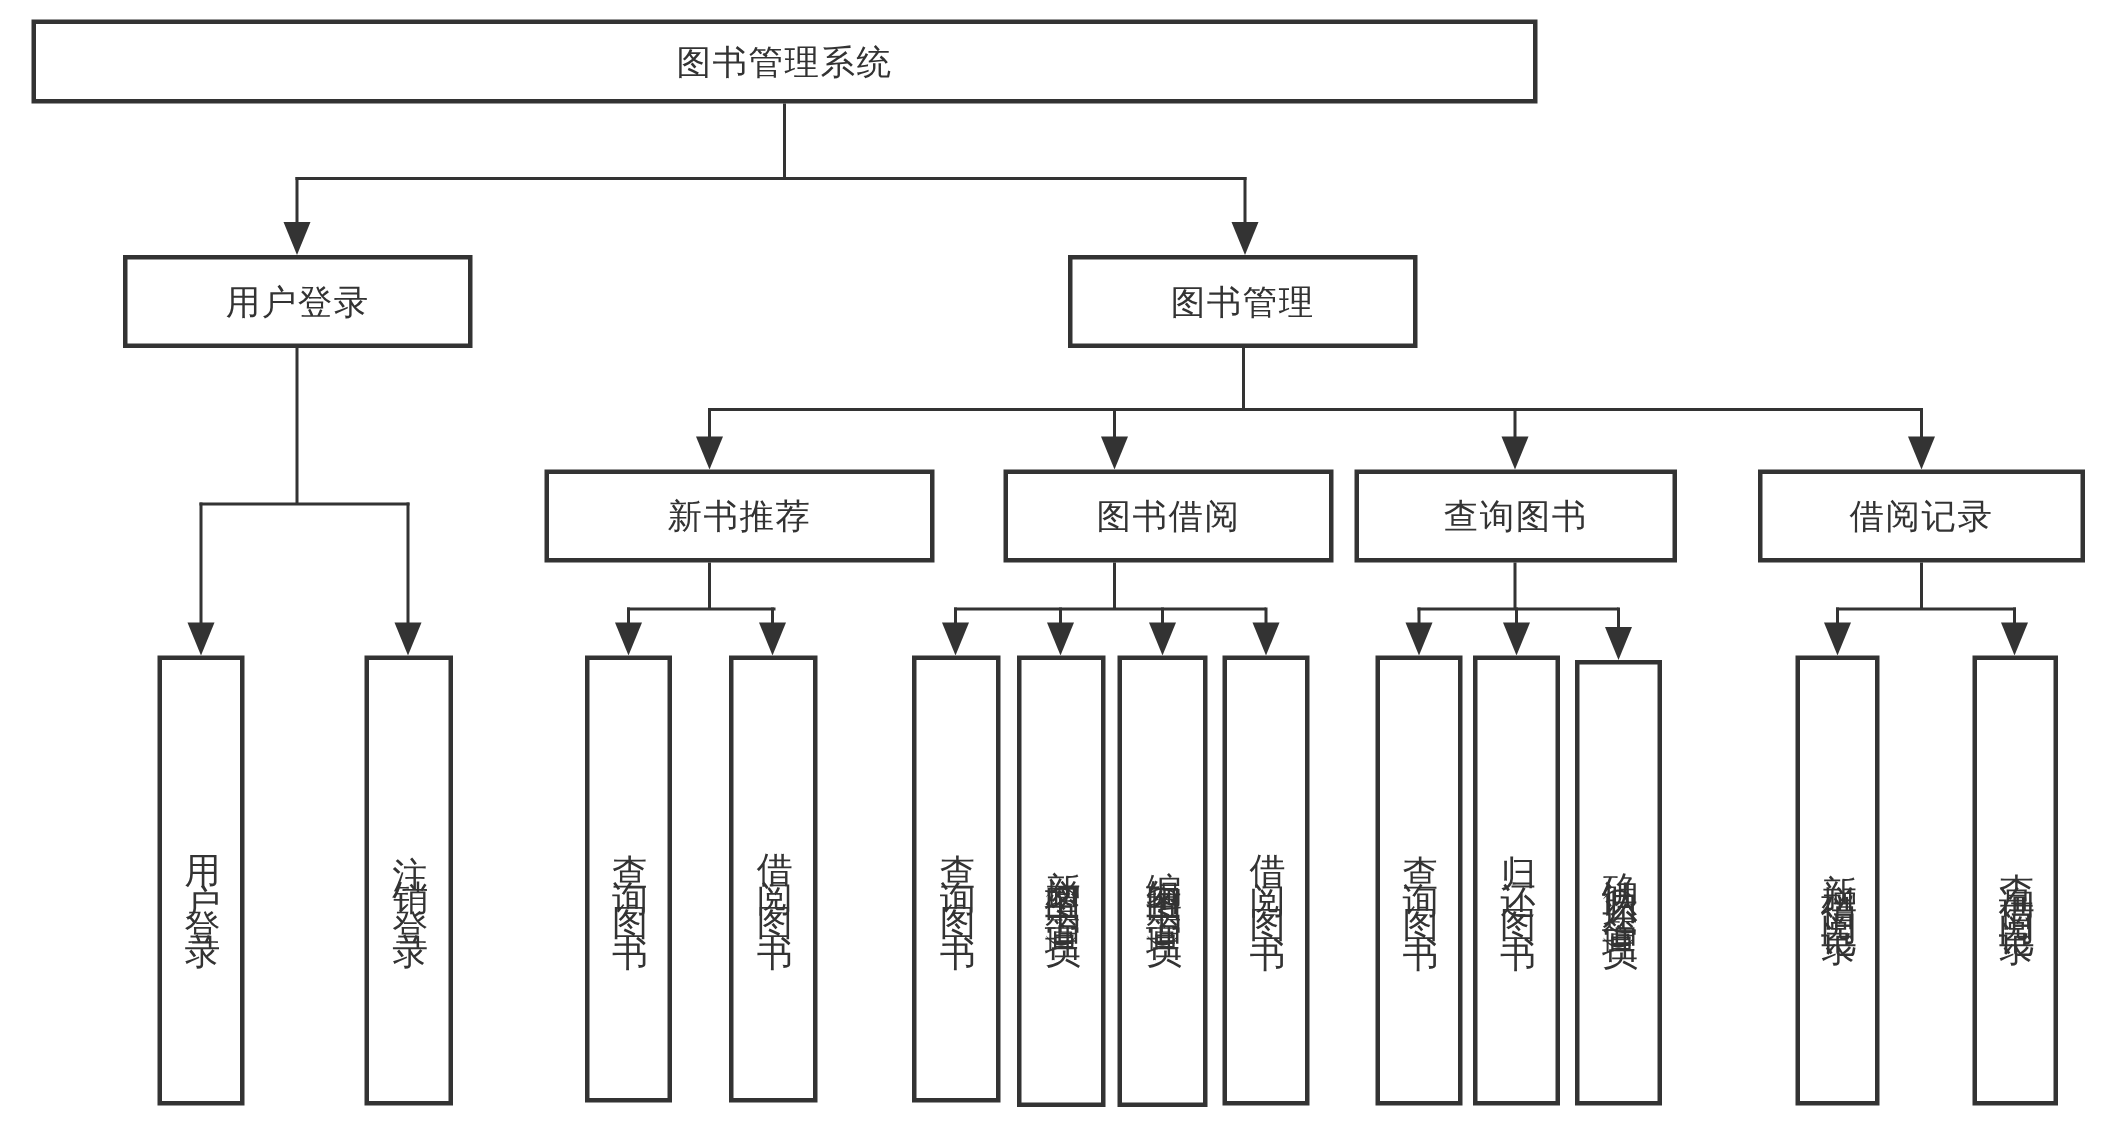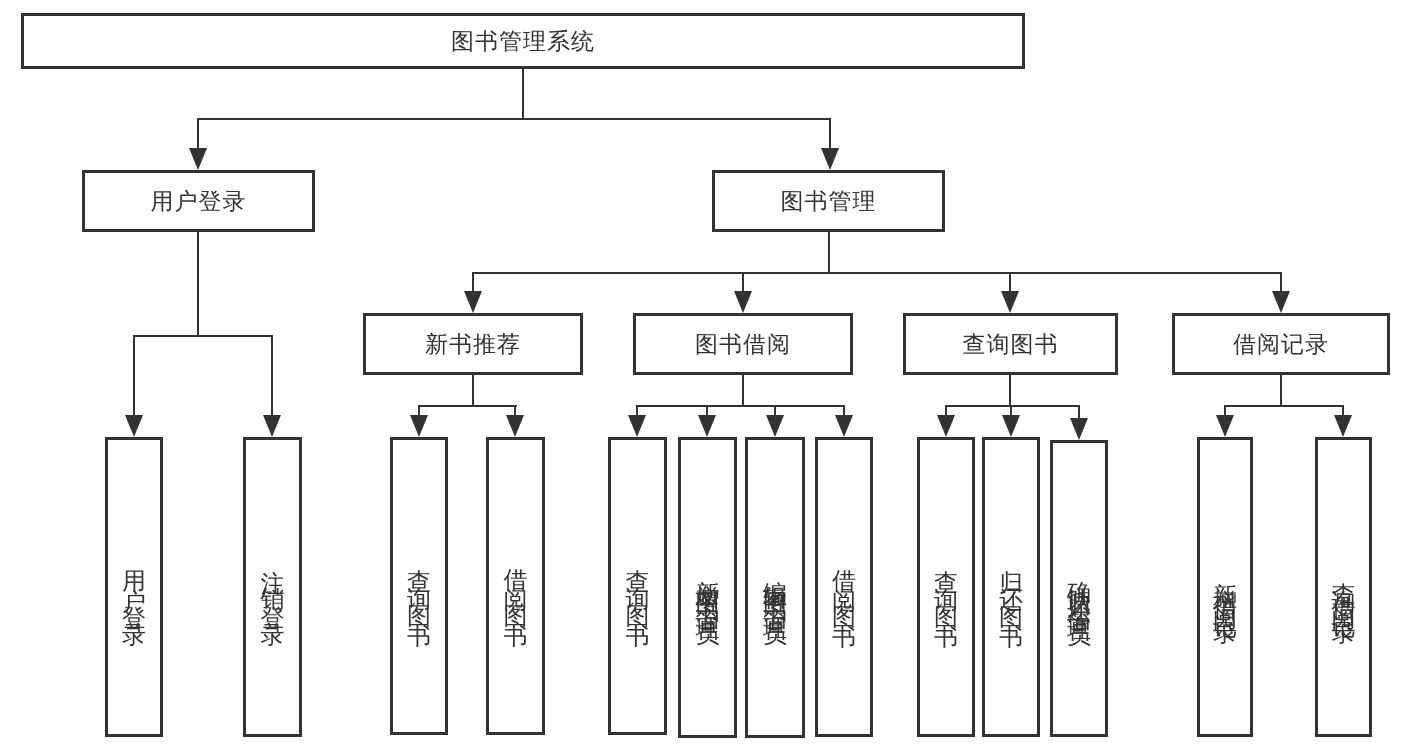--- a/index.html
+++ b/index.html
@@ -95,24 +95,24 @@
   <div class="hline" style="left:472px;top:272px;width:810px;"></div>
   <div class="vline" style="left:472px;top:272px;height:22px;"></div>
   <div class="arrow" style="left:464px;top:291px;"></div>
   <div class="vline" style="left:742px;top:272px;height:22px;"></div>
   <div class="arrow" style="left:734px;top:291px;"></div>
   <div class="vline" style="left:1009px;top:272px;height:22px;"></div>
   <div class="arrow" style="left:1001px;top:291px;"></div>
   <div class="vline" style="left:1280px;top:272px;height:22px;"></div>
   <div class="arrow" style="left:1272px;top:291px;"></div>
 
-  <div class="node" style="left:363px;top:313px;width:220px;height:62px;">
+  <div class="node" style="left:363px;top:313px;width:260px;height:62px;">
     <span>新书推荐</span>
   </div>
-  <div class="node" style="left:633px;top:313px;width:220px;height:62px;">
+  <div class="node" style="left:669px;top:313px;width:220px;height:62px;">
     <span>图书借阅</span>
   </div>
   <div class="node" style="left:903px;top:313px;width:215px;height:62px;">
     <span>查询图书</span>
   </div>
   <div class="node" style="left:1172px;top:313px;width:218px;height:62px;">
     <span>借阅记录</span>
   </div>
 
   <div class="vline" style="left:472px;top:375px;height:31px;"></div>

